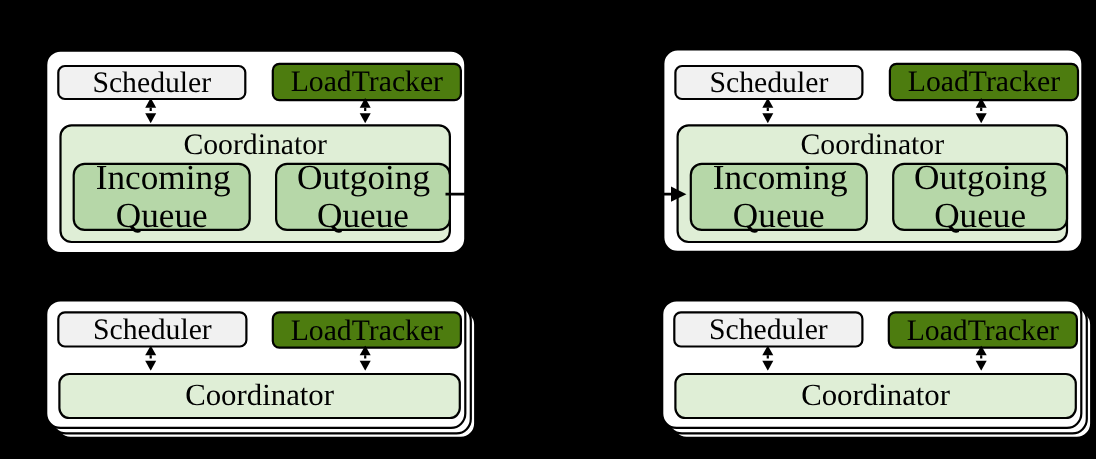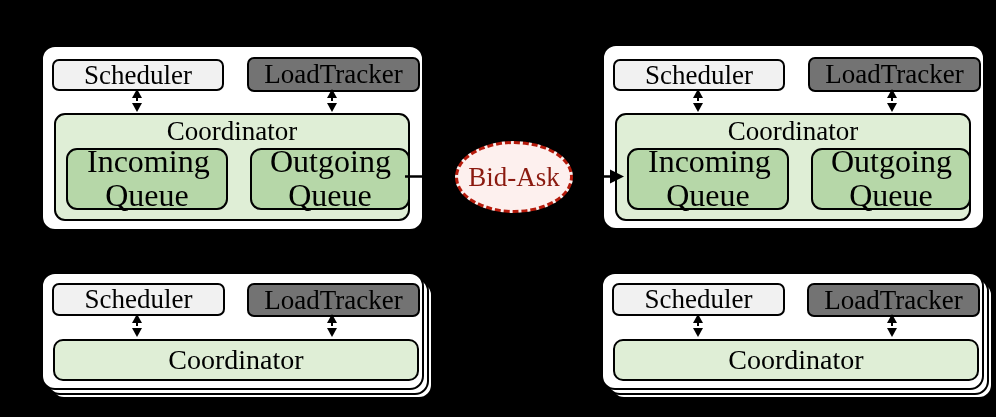--- a/index.html
+++ b/index.html
@@ -13,21 +13,21 @@
   }
   .stack-layer{
     position:absolute;background:#ffffff;border:2px solid #000;border-radius:14px;
   }
   .box{
     position:absolute;display:flex;align-items:center;justify-content:center;
     border:2px solid #000;border-radius:7px;font-size:27px;line-height:1;
     white-space:nowrap;
   }
   .scheduler{background:#f1f1f1;}
-  .loadtracker{background:#737373;}
+  .loadtracker{background:#4d7c0f;}
   .coordinator{
     position:absolute;background:#dfeed6;border:2.5px solid #000;border-radius:11px;
     font-size:27px;
   }
   .coord-label{
     position:absolute;top:2px;left:0;right:0;text-align:center;line-height:1.05;
   }
   .coord-bar{
     position:absolute;background:#dfeed6;border:2.5px solid #000;border-radius:10px;
     display:flex;align-items:center;justify-content:center;font-size:28px;line-height:1;
@@ -158,17 +158,14 @@
     <path d="M10 0 L5 9 L15 9 Z" fill="#000"></path>
     <line x1="10" y1="9" x2="10" y2="14" stroke="#000" stroke-width="2" stroke-dasharray="3 2.5"></line>
     <path d="M10 23 L5 14 L15 14 Z" fill="#000"></path>
   </svg>
 
   <svg class="connector" width="232" height="33" viewBox="0 0 232 33">
     <line x1="5" y1="16.5" x2="212" y2="16.5" stroke="#000" stroke-width="2.6"></line>
     <path d="M224 16.5 L210 9.5 L210 23.5 Z" fill="#000"></path>
   </svg>
 
-  <div class="bidask">
-    <span>Bid-Ask</span>
-  </div>
 
 </div>
 
 </body></html>

